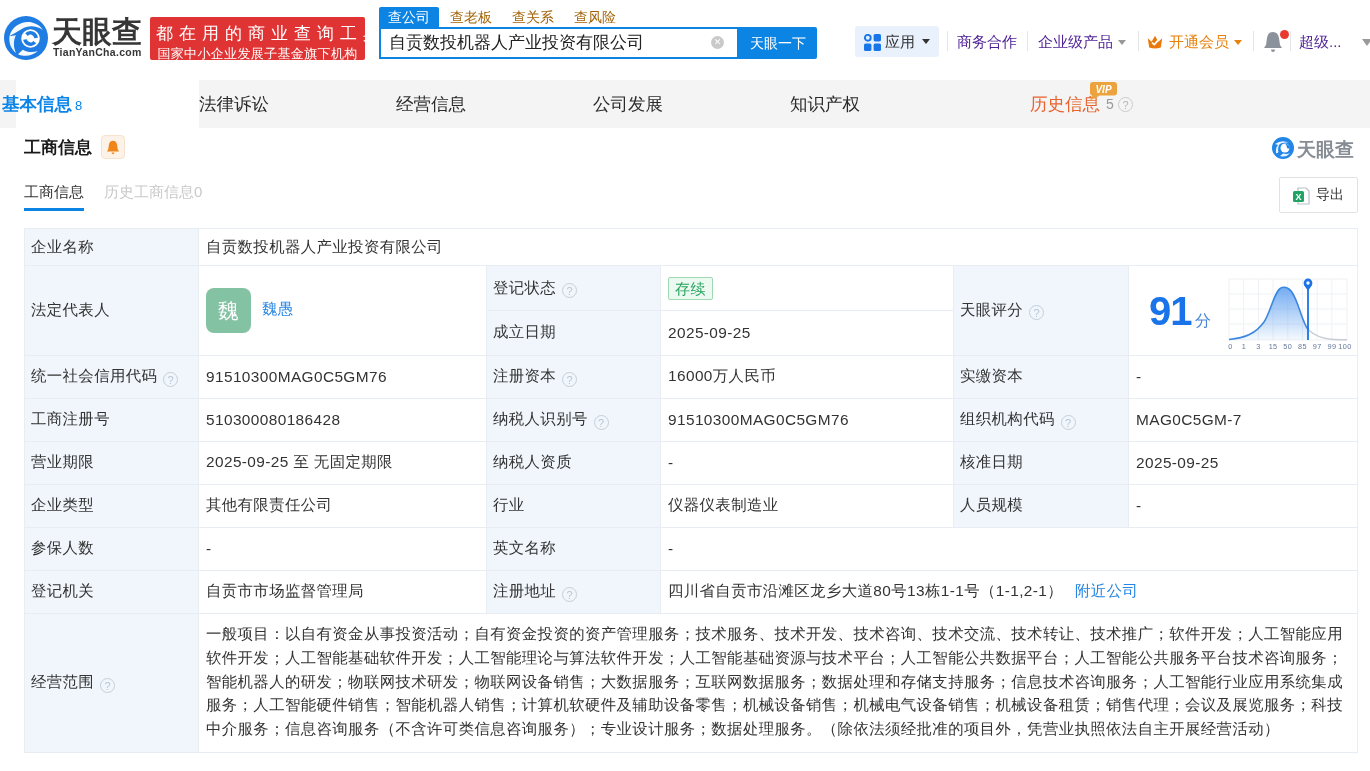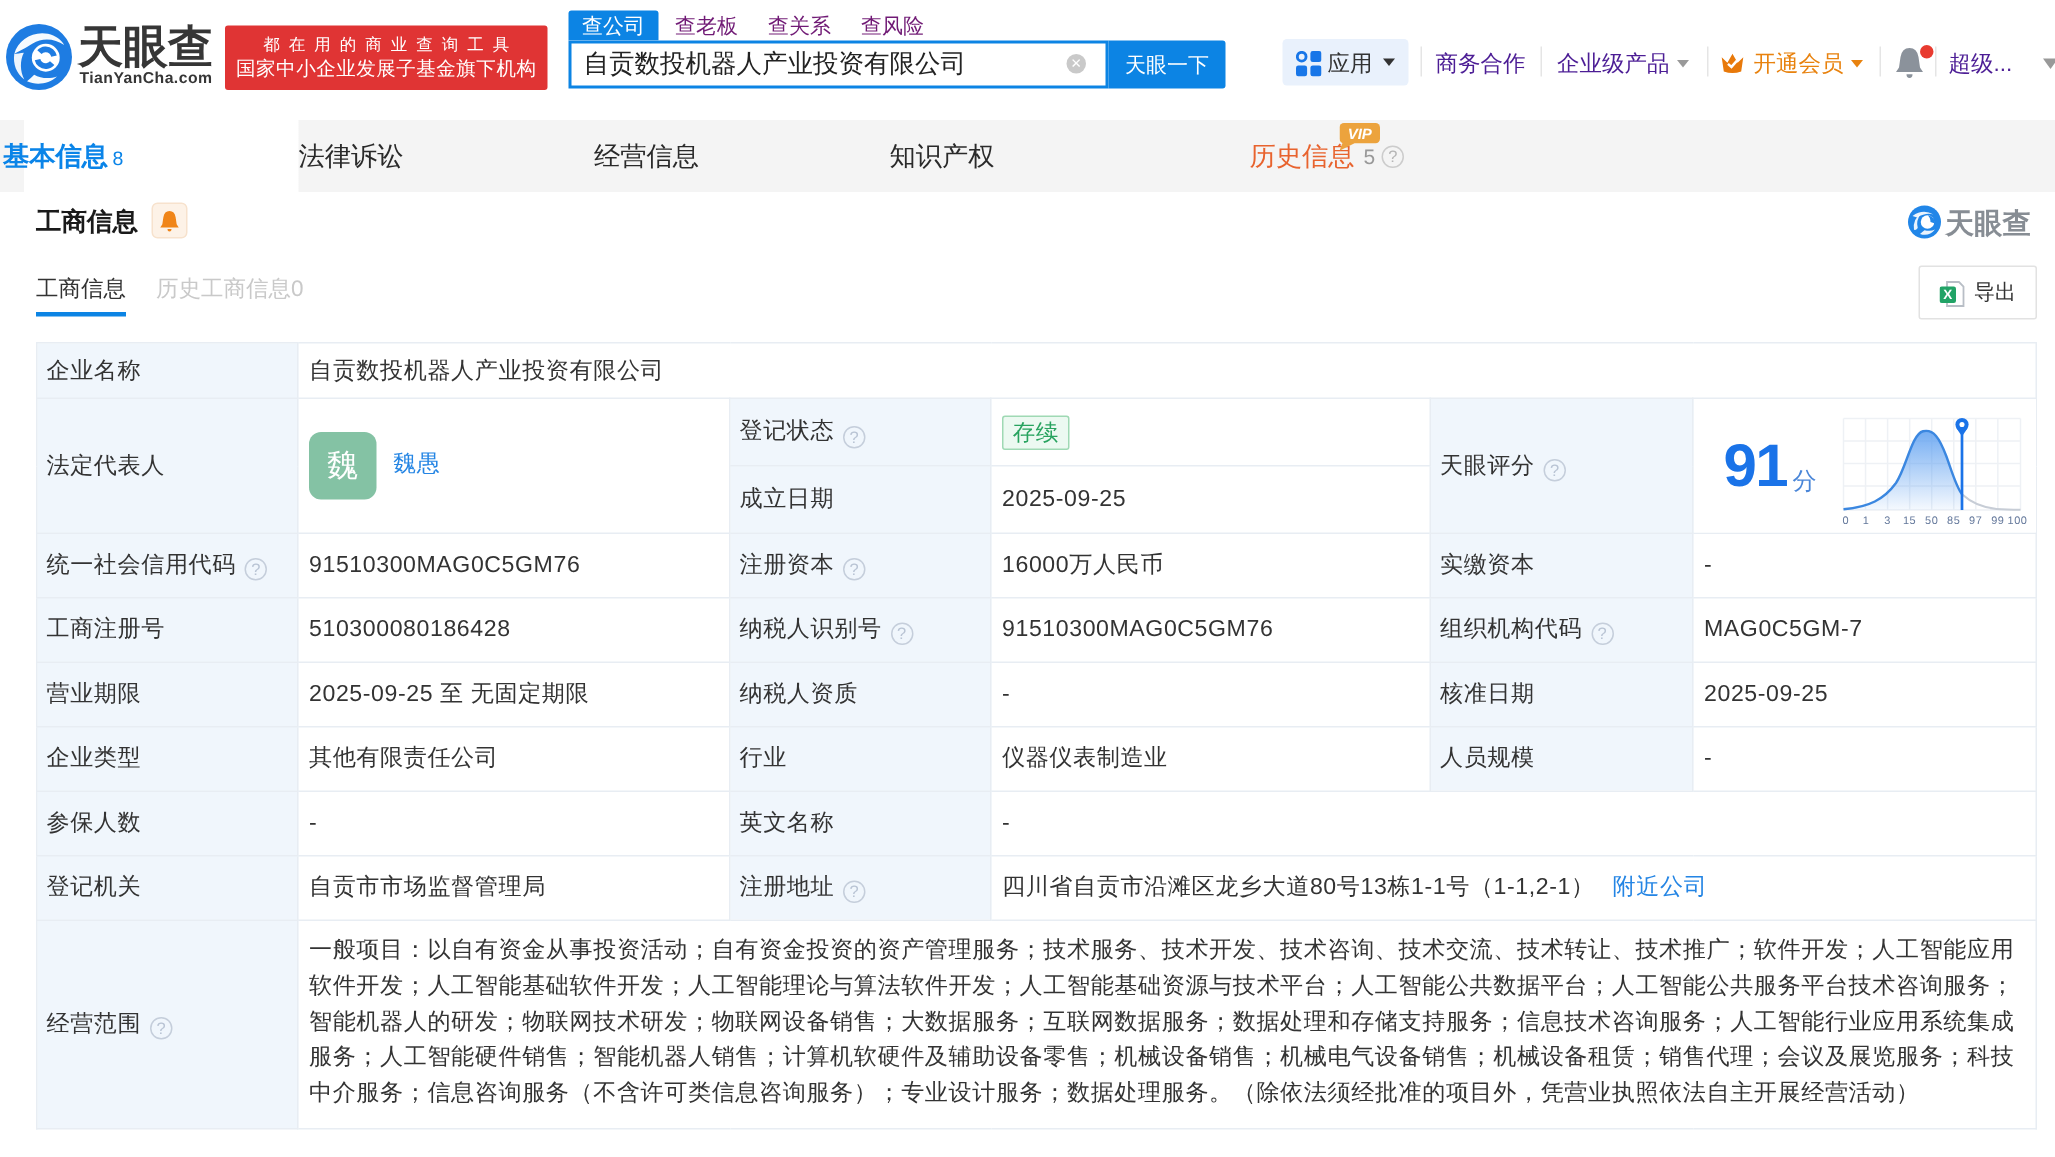--- a/index.html
+++ b/index.html
@@ -5,25 +5,25 @@
 <style>
 *{margin:0;padding:0;box-sizing:border-box;}
 html,body{width:1370px;height:771px;overflow:hidden;}
 body{font-family:"Liberation Sans",sans-serif;color:#333;background:#fff;position:relative;}
 
 #header{position:absolute;left:0;top:0;width:1370px;height:80px;background:#fff;}
 #logo-circle{position:absolute;left:4px;top:16px;}
 #logo-txt{position:absolute;left:52px;top:17px;font-size:30px;font-weight:bold;color:#363636;letter-spacing:0px;line-height:30px;}
 #logo-sub{position:absolute;left:53px;top:46px;font-size:10.5px;font-weight:bold;color:#363636;letter-spacing:0.3px;}
 #redbox{position:absolute;left:150px;top:17px;width:215px;height:43px;background:#e03434;border-radius:2px;color:#fff;text-align:center;}
-#redbox .l1{font-size:11px;letter-spacing:6px;margin-left:6px;margin-top:5px;white-space:nowrap;}
+#redbox .l1{font-size:17px;letter-spacing:6px;margin-left:6px;margin-top:5px;white-space:nowrap;text-align:right;}
 #redbox .l2{font-size:13px;letter-spacing:0.35px;margin-top:0;white-space:nowrap;}
 
 #stabs{position:absolute;left:379px;top:7px;height:20px;font-size:14px;white-space:nowrap;}
-#stabs span{display:inline-block;height:20px;line-height:20px;padding:0 9px;margin-left:2px;color:#701a75;}
+#stabs span{display:inline-block;height:20px;line-height:20px;padding:0 9px;margin-left:2px;color:#a16207;}
 #stabs .on{background:#0c84e4;color:#fff;border-radius:2px 2px 0 0;}
 #sinput{position:absolute;left:379px;top:27px;width:360px;height:32px;border:2px solid #0c84e4;background:#fff;font-size:17px;color:#222;line-height:28px;padding-left:8px;}
 #sclear{position:absolute;left:711px;top:36px;width:13px;height:13px;border-radius:50%;background:#c9c9c9;color:#fff;font-size:9px;text-align:center;line-height:13px;}
 #sbtn{position:absolute;left:739px;top:27px;width:78px;height:32px;background:#0c84e4;color:#fff;font-size:14px;text-align:center;line-height:32px;border-radius:0 2px 2px 0;}
 
 #appbox{position:absolute;left:855px;top:26px;width:84px;height:31px;background:#e9f1fc;border-radius:3px;}
 #appbox .t{position:absolute;left:30px;top:7px;font-size:15px;color:#333;}
 #appbox .c{position:absolute;left:67px;top:13px;width:0;height:0;border-left:4px solid transparent;border-right:4px solid transparent;border-top:5px solid #333;}
 .hdiv{position:absolute;top:31px;width:1px;height:20px;background:#e5e5e5;}
 .hitem{position:absolute;top:33px;font-size:15px;color:#4c1d95;}
@@ -114,20 +114,21 @@
   <div id="belldot"></div>
   <div class="hdiv" style="left:1290px;"></div>
   <div class="hitem" style="left:1299px;">超级...</div>
   <div class="caret-g" style="left:1362px;top:39px;border-left-width:5.5px;border-right-width:5.5px;border-top-width:7px;"></div>
 </div>
 
 <div id="nav">
   <div class="tab on">基本信息<span class="cnt">8</span></div>
   <div class="tab">法律诉讼</div>
   <div class="tab">经营信息</div>
+  <div class="tab">公司发展</div>
   <div class="tab">知识产权</div>
   <div class="tab" id="tab-his" style="flex:1;width:auto;position:relative;text-align:left;">
     <span class="t" style="position:absolute;left:43px;">历史信息</span>
     <span class="n" style="position:absolute;left:115px;">5</span>
     <span class="qi" style="position:absolute;left:125px;top:17px;border-color:#ccc;color:#b5b5b5;">?</span>
     <svg width="34" height="21" viewBox="0 0 34 21" style="position:absolute;left:103px;top:2px;">
       <rect x="0" y="0" width="27" height="13.5" rx="3" fill="#eca33d"></rect>
       <path d="M2.5,12 L0,18.5 L10,13.5 Z" fill="#eca33d"></path>
       <text x="13.5" y="10.5" font-size="10" font-weight="bold" font-style="italic" fill="#fff" text-anchor="middle">VIP</text>
     </svg>

